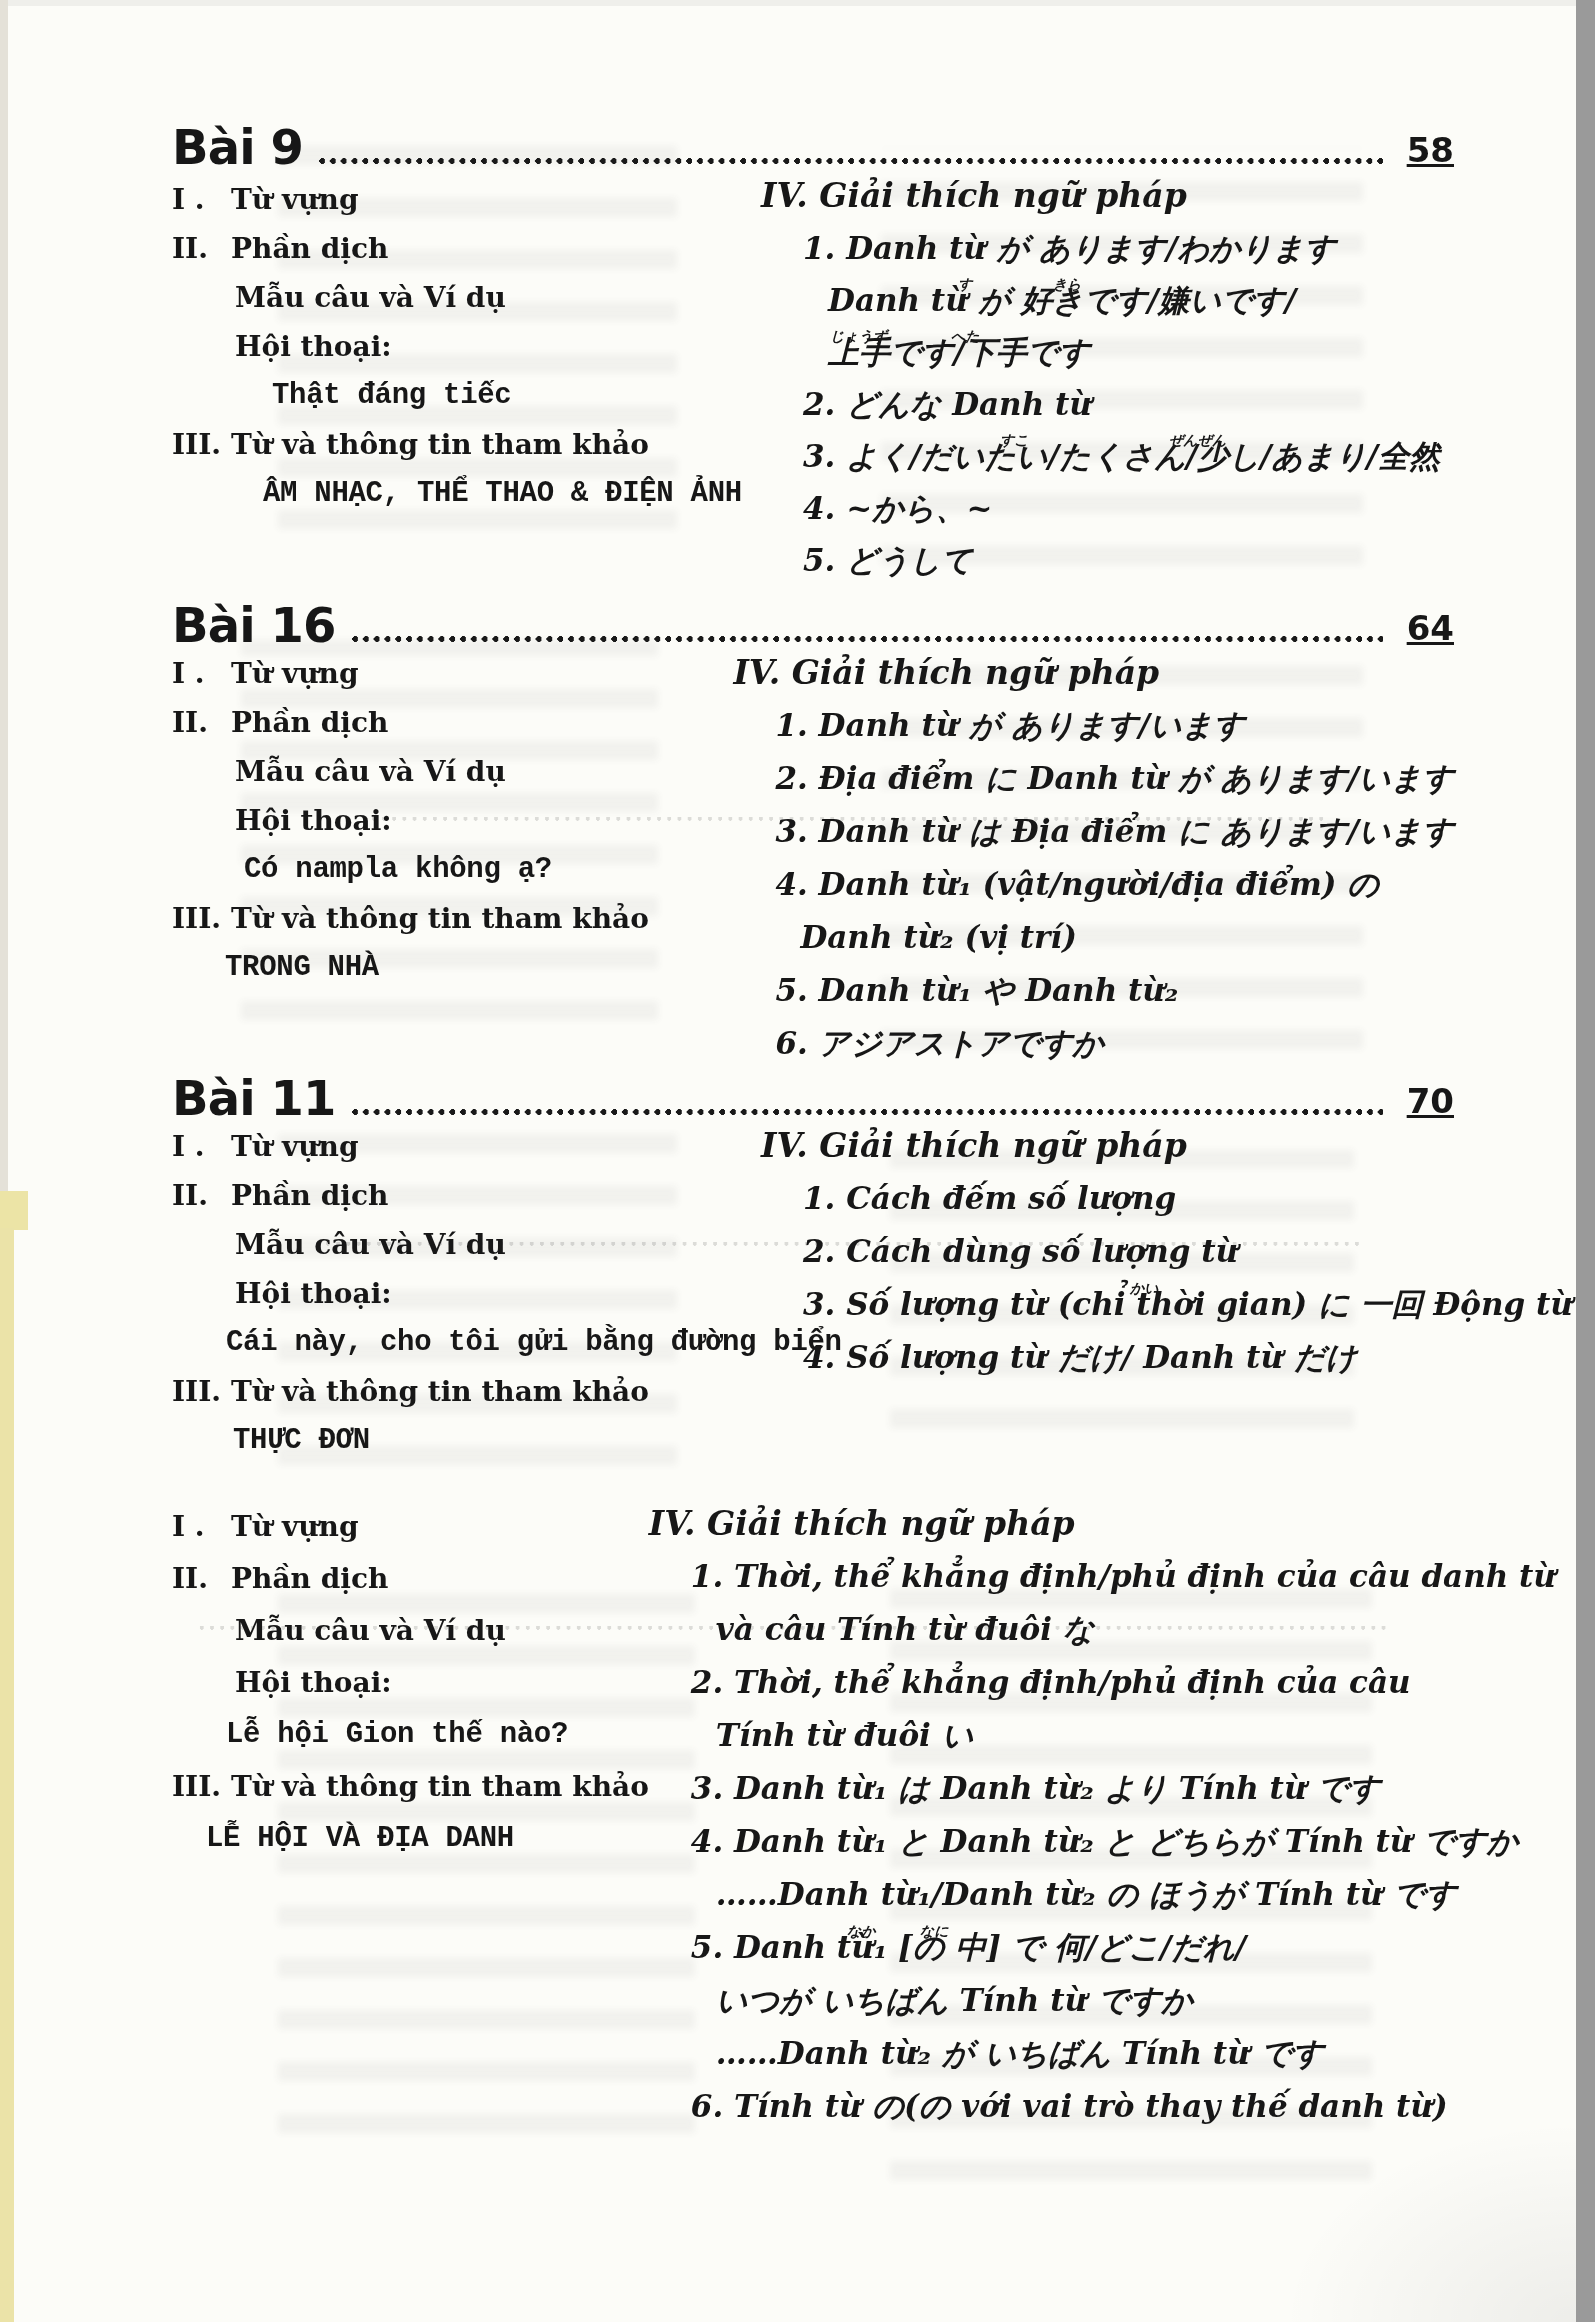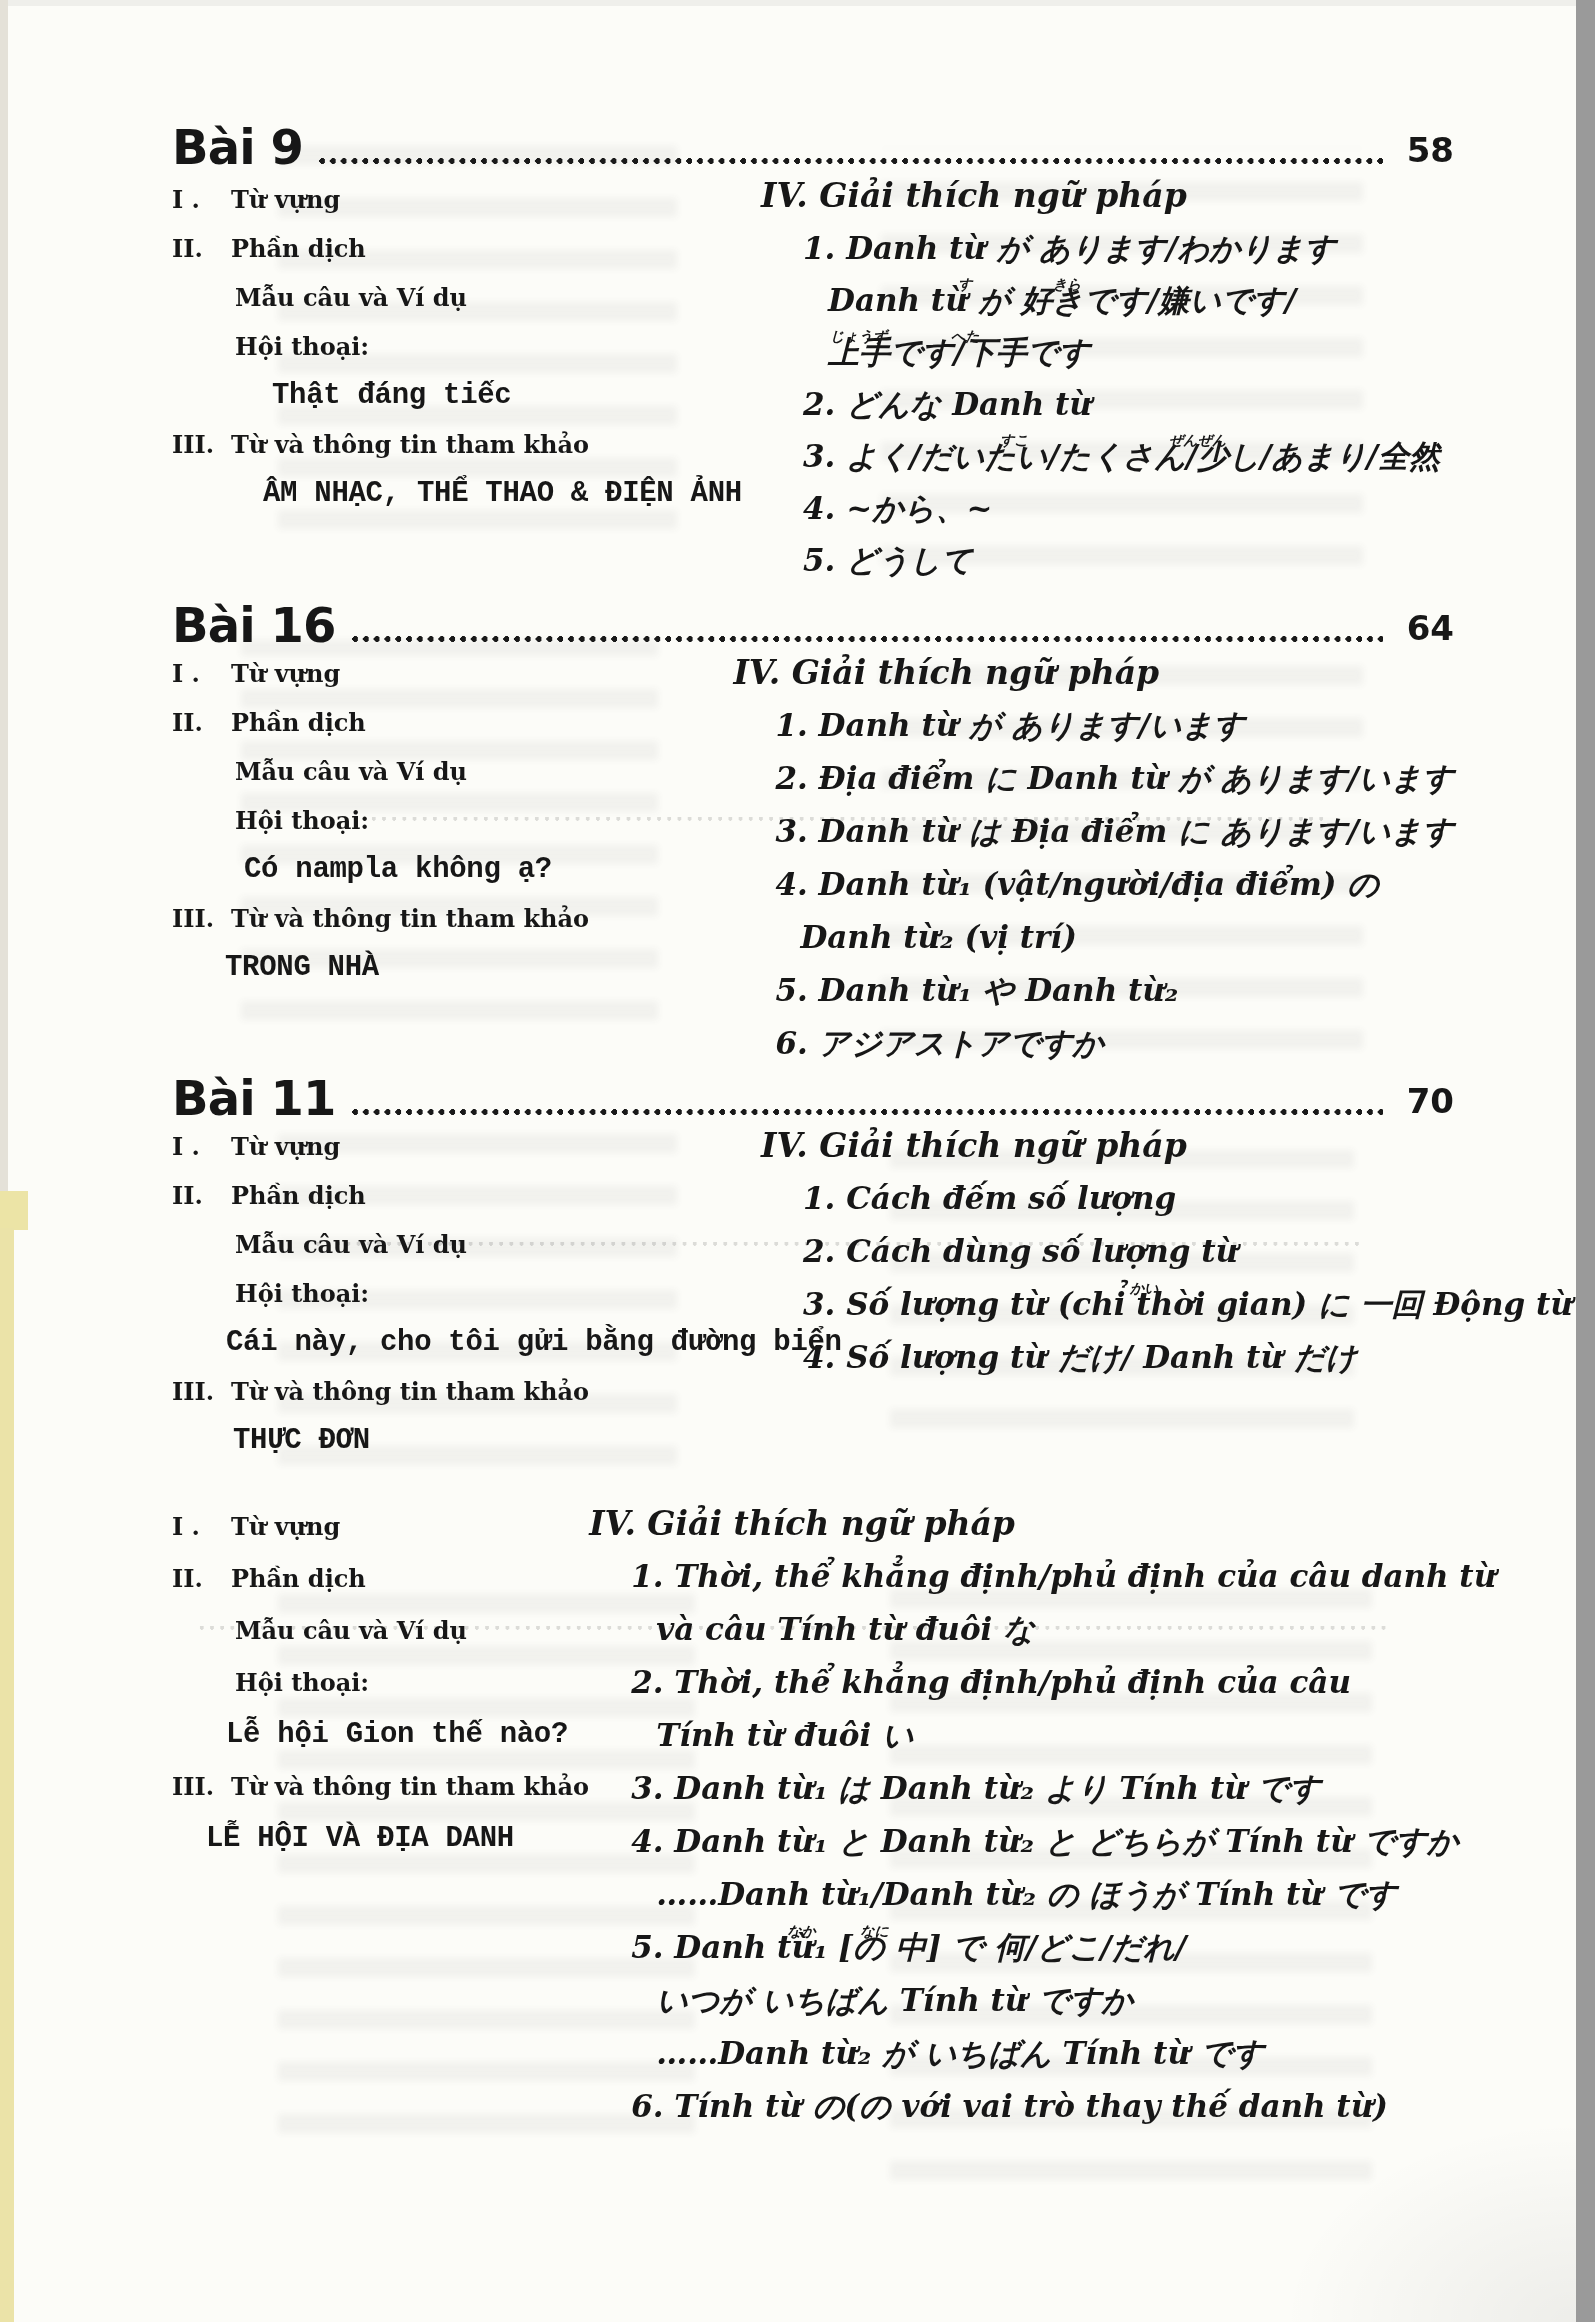--- a/index.html
+++ b/index.html
@@ -21,25 +21,25 @@
       background-size:10.2px 7.4px;background-repeat:repeat-x;}
   
   .lesson{position:absolute;left:172px;width:1282px;}
   .lesson-header{display:flex;align-items:center;}
   .lesson-title{font-family:"DejaVu Sans","Liberation Sans",sans-serif;font-weight:800;
       font-size:48px;letter-spacing:-0.9px;white-space:nowrap;}
   .leader{flex:1;height:8.3px;margin:28px 24px 0 15px;
       background-image:radial-gradient(circle 3px at 4.2px 4.2px,#191919 98%,transparent);
       background-size:10.8px 8.3px;background-repeat:repeat-x;}
   .page-num{font-family:"DejaVu Sans","Liberation Sans",sans-serif;font-weight:700;
-      font-size:34px;margin-top:5.6px;}
+      font-size:34px;margin-top:5.6px;text-decoration:underline;}
   .cols{display:flex;}
   .col-left{width:589px;}
   .col-right{flex:1;font-style:italic;}
-  .lrow{height:49px;line-height:49px;font-weight:700;font-size:24px;white-space:nowrap;}
+  .lrow{height:49px;line-height:49px;font-weight:700;font-size:28px;white-space:nowrap;}
   .l12 .lrow{height:52px;line-height:52px;}
   .rlabel{display:inline-block;width:59px;}
   .sub{padding-left:63px;}
   .dialog,.caps{font-family:Liberation Mono, monospace;font-size:29px;
       letter-spacing:-0.3px;}
   .grow{position:relative;height:53px;line-height:53px;font-weight:700;font-size:31px;
       white-space:nowrap;}
   .l9 .grow{height:52px;line-height:52px;}
   .iv{font-size:33px;}
   .li{padding-left:42px;}

